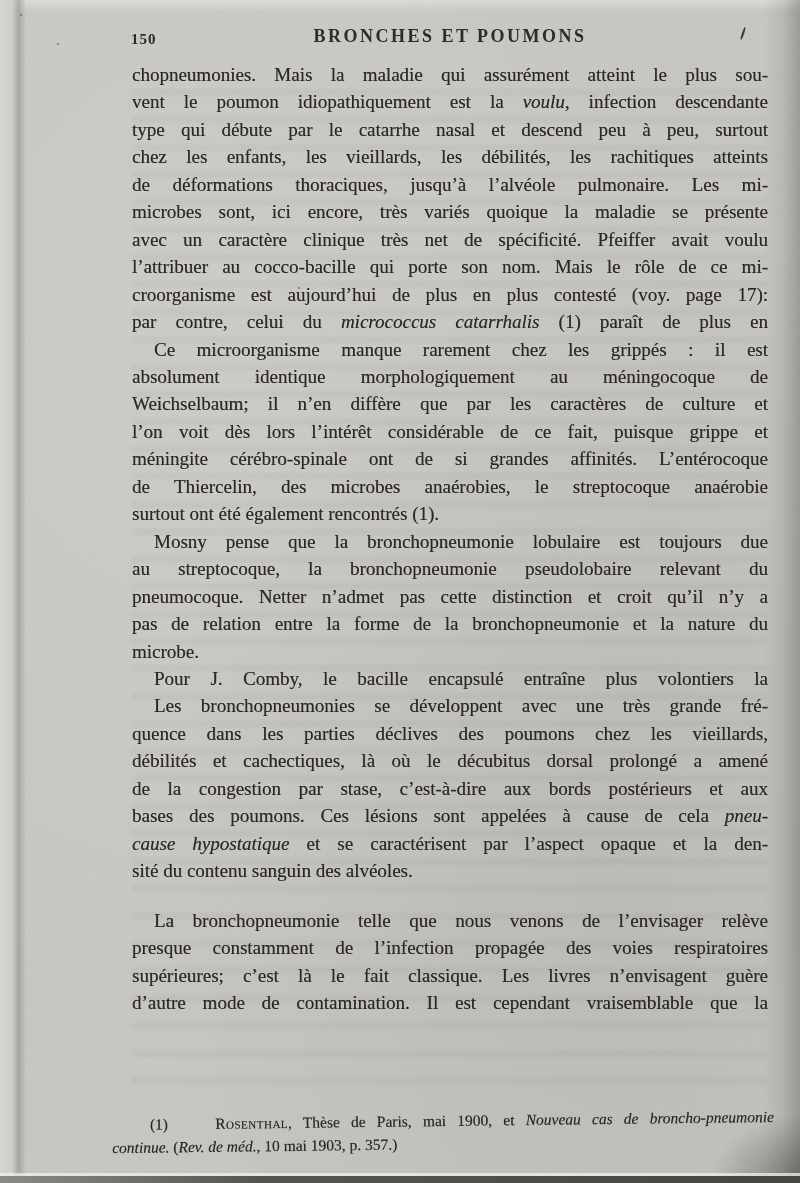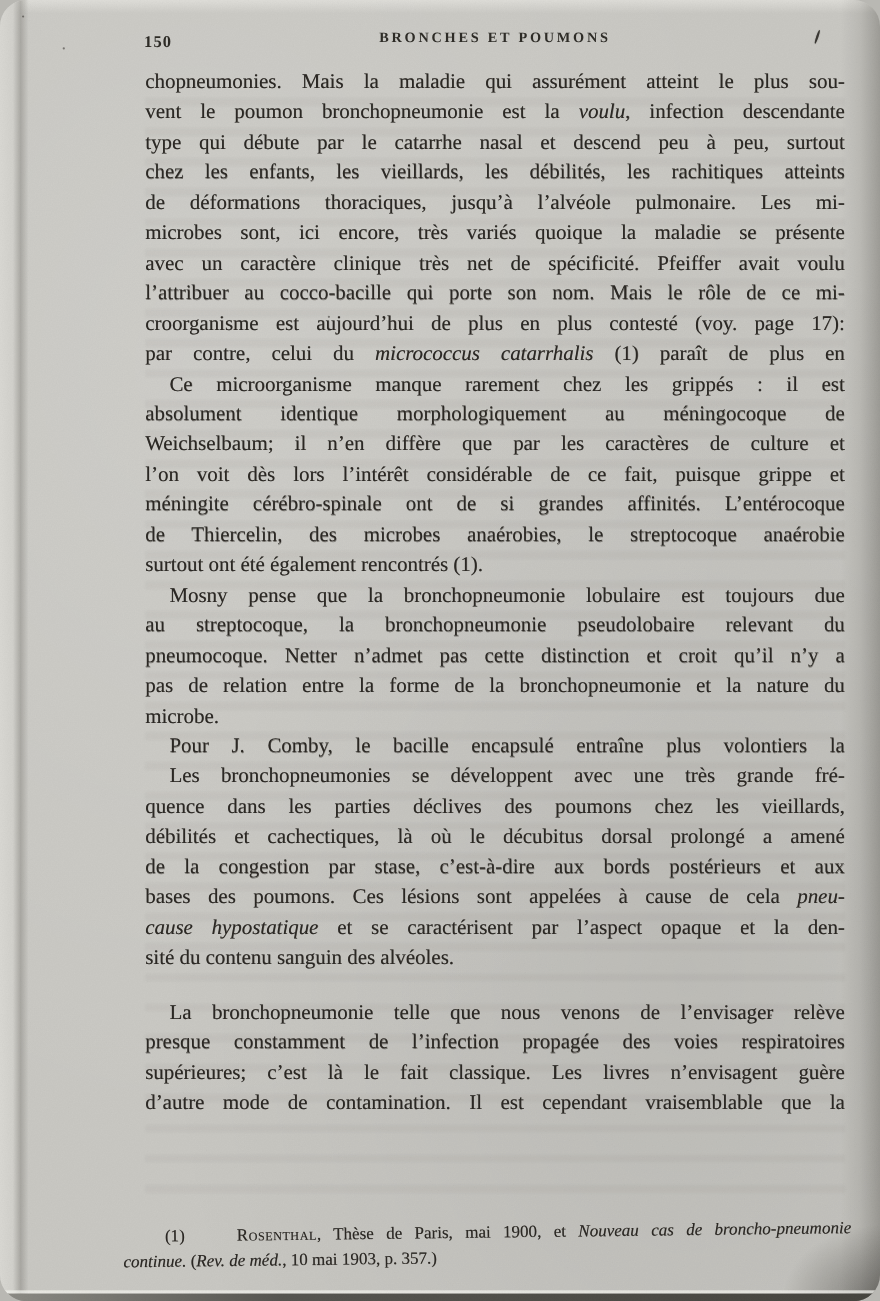--- a/index.html
+++ b/index.html
@@ -5,21 +5,20 @@
   html,body{margin:0;padding:0;}
   body{width:800px;height:1183px;overflow:hidden;background:#b9b8b3;}
   .page{
     position:relative;width:800px;height:1183px;overflow:hidden;
     background:
       radial-gradient(ellipse at 22% 28%, rgba(255,255,255,0.10), transparent 60%),
       radial-gradient(ellipse at 78% 75%, rgba(0,0,0,0.06), transparent 55%),
       var(--paper,#c9c8c3);
     font-family:"Liberation Serif","DejaVu Serif",serif;
     color:var(--ink,#2b2824);
-    border-radius:24px;
   }
   
   .edge-top{position:absolute;top:0;left:0;width:100%;height:12px;
     background:linear-gradient(to bottom,rgba(238,237,232,0.55),transparent);}
   .edge-left{position:absolute;top:0;left:0;width:26px;height:100%;
     background:linear-gradient(to right,#d9d8d3 0%,#d2d1cc 45%,rgba(130,128,122,0.45) 72%,rgba(201,200,195,0) 100%);}
   .edge-right{position:absolute;top:0;right:0;width:36px;height:100%;
     background:linear-gradient(to left,rgba(66,64,58,0.32),rgba(66,64,58,0.10) 50%,transparent);}
   .edge-bottom-line{position:absolute;left:0;bottom:7px;width:100%;height:3px;background:rgba(242,241,236,0.75);}
   .edge-bottom{position:absolute;left:0;bottom:0;width:100%;height:7px;
@@ -31,21 +30,21 @@
     box-shadow:0 0 1px rgba(58,56,51,0.6);}
   .speck{position:absolute;border-radius:50%;background:rgba(52,50,45,0.55);}
   .ghost{position:absolute;left:132px;top:74px;width:636px;height:1020px;
     background:repeating-linear-gradient(to bottom,transparent 0 15px,rgba(88,86,80,0.045) 15px 22px,transparent 22px 27.45px);
     filter:blur(1px);pointer-events:none;}
   .grain{position:absolute;top:0;left:0;width:100%;height:100%;mix-blend-mode:multiply;pointer-events:none;}
   
   .pagenum{position:absolute;left:131px;top:31px;font-size:15px;font-weight:bold;
     letter-spacing:1px;color:#2e2c27;}
   .runhead{position:absolute;left:132px;top:26px;width:636px;text-align:center;
-    font-size:13px;font-weight:bold;letter-spacing:2.5px;color:#2e2c27;}
+    font-size:18px;font-weight:bold;letter-spacing:2.5px;color:#2e2c27;}
   .text{position:absolute;left:132px;top:61px;width:636px;
     font-size:19px;line-height:27.45px;
     text-shadow:0.3px 0.3px 0.5px rgba(42,38,32,0.5);}
   .para{margin:0;}
   .para.gap{margin-top:22px;}
   .para.ind .line:first-child{text-indent:22px;}
   .line{text-align:justify;text-align-last:left;}
   .line.just{text-align-last:justify;}
   .it{font-style:italic;}
   .sc{font-variant:small-caps;letter-spacing:0.5px;margin-left:36px;}
@@ -60,21 +59,21 @@
 <div class="page">
 
   <div class="ghost"></div>
 
   <div class="pagenum">150</div>
   <div class="runhead">BRONCHES ET POUMONS</div>
 
   <div class="text">
       <div class="para">
         <div class="line just"><span>chopneumonies. Mais la maladie qui assurément atteint le plus sou-</span></div>
-        <div class="line just"><span>vent le poumon bronchopneumonie est la </span><span class="it">voulu</span><span>, infection descendante</span></div>
+        <div class="line just"><span>vent le poumon idiopathiquement est la </span><span class="it">voulu</span><span>, infection descendante</span></div>
         <div class="line just"><span>type qui débute par le catarrhe nasal et descend peu à peu, surtout</span></div>
         <div class="line just"><span>chez les enfants, les vieillards, les débilités, les rachitiques atteints</span></div>
         <div class="line just"><span>de déformations thoraciques, jusqu’à l’alvéole pulmonaire. Les mi-</span></div>
         <div class="line just"><span>microbes sont, ici encore, très variés quoique la maladie se présente</span></div>
         <div class="line just"><span>avec un caractère clinique très net de spécificité. Pfeiffer avait voulu</span></div>
         <div class="line just"><span>l’attribuer au cocco-bacille qui porte son nom. Mais le rôle de ce mi-</span></div>
         <div class="line just"><span>croorganisme est aujourd’hui de plus en plus contesté (voy. page 17):</span></div>
         <div class="line just"><span>par contre, celui du </span><span class="it">micrococcus catarrhalis</span><span> (1) paraît de plus en</span></div>
       </div>
       <div class="para ind">

